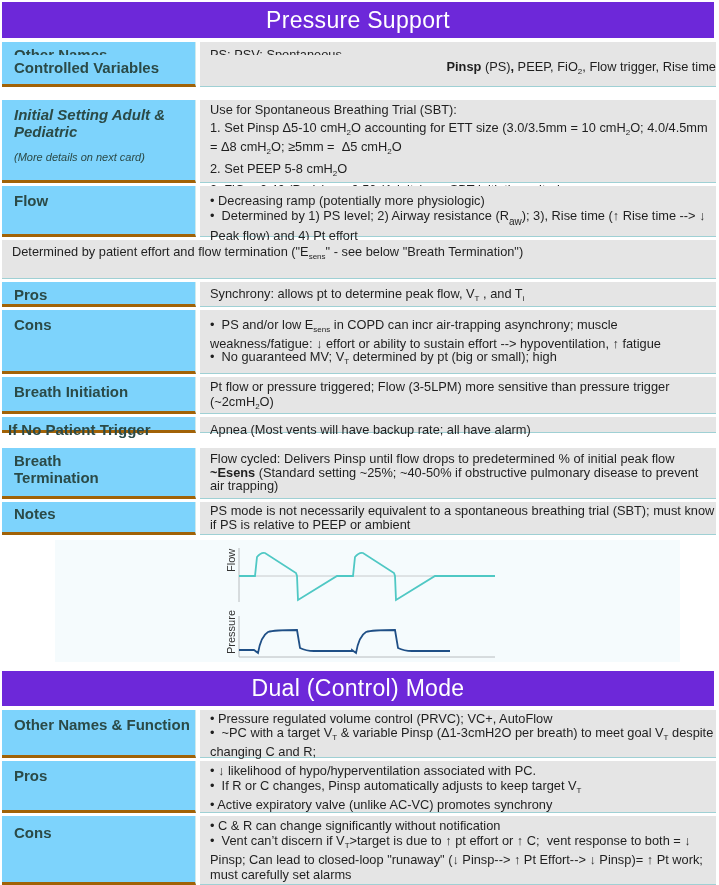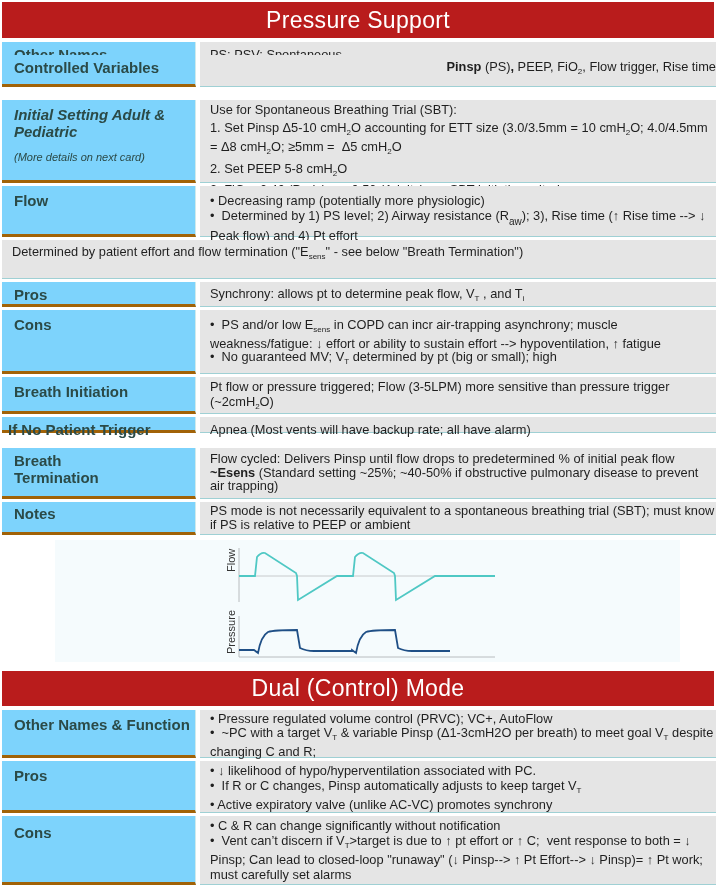--- a/index.html
+++ b/index.html
@@ -1,17 +1,17 @@
 <!DOCTYPE html>
 <html><head>
 <meta charset="utf-8">
 <style>
   html,body{margin:0;padding:0;background:#ffffff;}
   body{width:719px;height:885px;position:relative;overflow:hidden;font-family:"Liberation Sans",sans-serif;color:#1f1f1f;}
-  .hdr{position:absolute;left:2px;width:712px;background:#b91c1c;color:#ffffff;text-align:center;font-size:23px;letter-spacing:0.3px;box-sizing:border-box;}
+  .hdr{position:absolute;left:2px;width:712px;background:#6d28d9;color:#ffffff;text-align:center;font-size:23px;letter-spacing:0.3px;box-sizing:border-box;}
   .row{position:absolute;left:2px;width:714px;display:flex;gap:4px;}
   .lab{width:194px;background:#7dd3fc;box-sizing:border-box;padding:6px 0 0 12px;font-weight:bold;font-size:15px;color:#2b4a47;border-right:1px solid #cfeaec;border-bottom:3px solid #a16207;}
   .val{flex:1;background:#e5e5e5;box-sizing:border-box;padding:8px 0 0 10px;font-size:12.8px;line-height:14.5px;color:#1f1f1f;border-bottom:1px solid #9fd0d4;}
   .sub{font-size:8px;vertical-align:-3px;}
   .sublg{font-size:10px;vertical-align:-5px;}
   .small-note{font-weight:normal;font-size:11px;line-height:15px;margin-top:10px;display:block;}
   .u{text-decoration:underline;}
   .b{font-weight:bold;}
   .fig{position:absolute;left:55px;top:540px;width:625px;height:122px;background:#f5fbfd;}
 </style>

